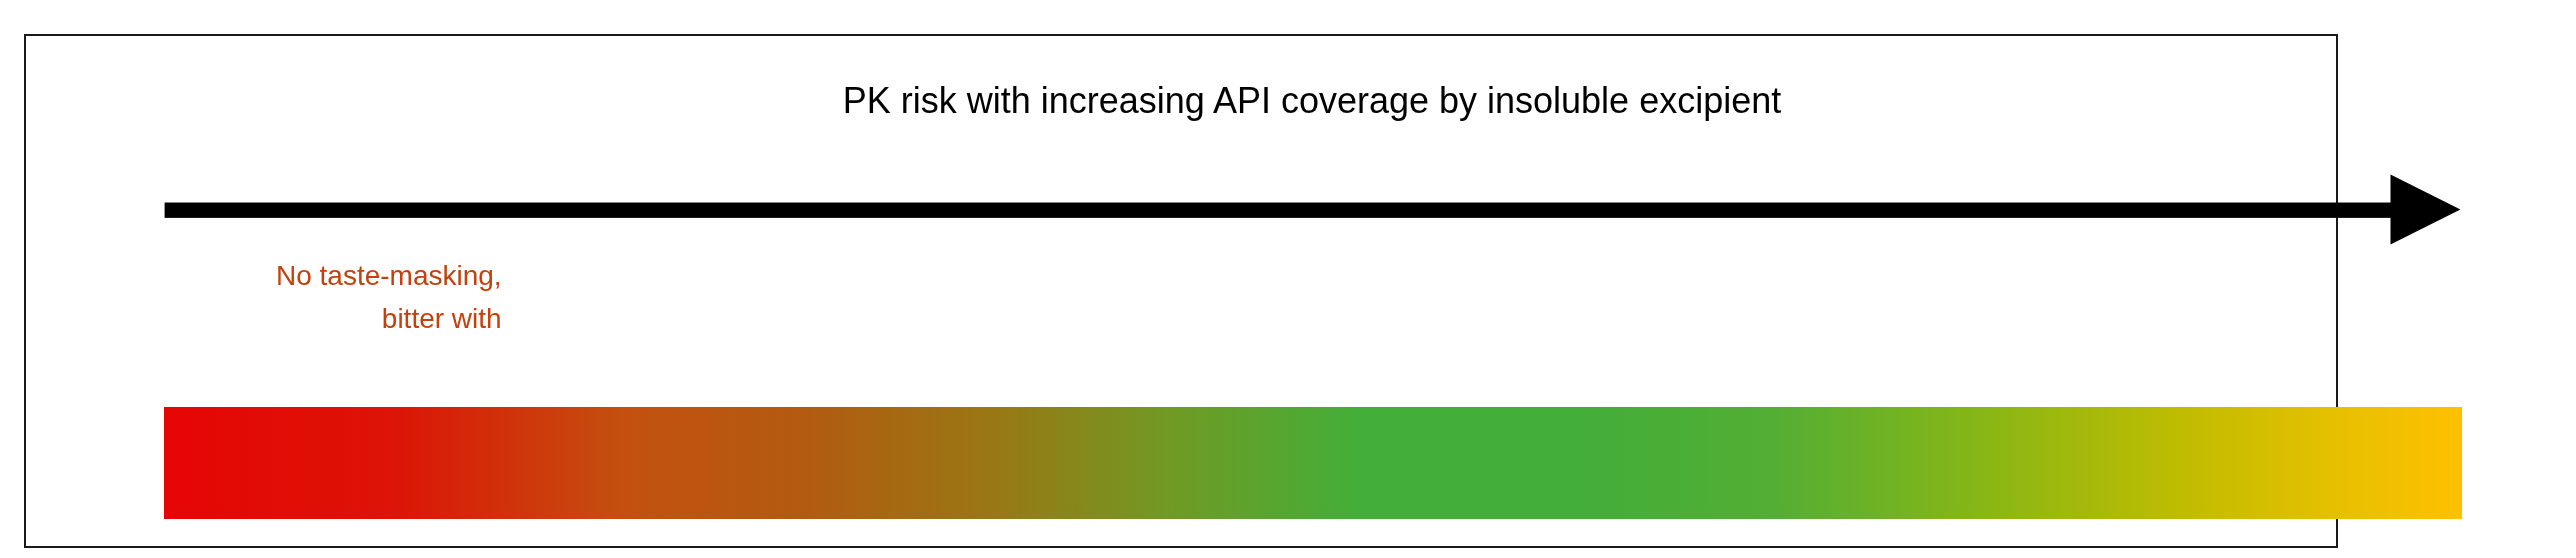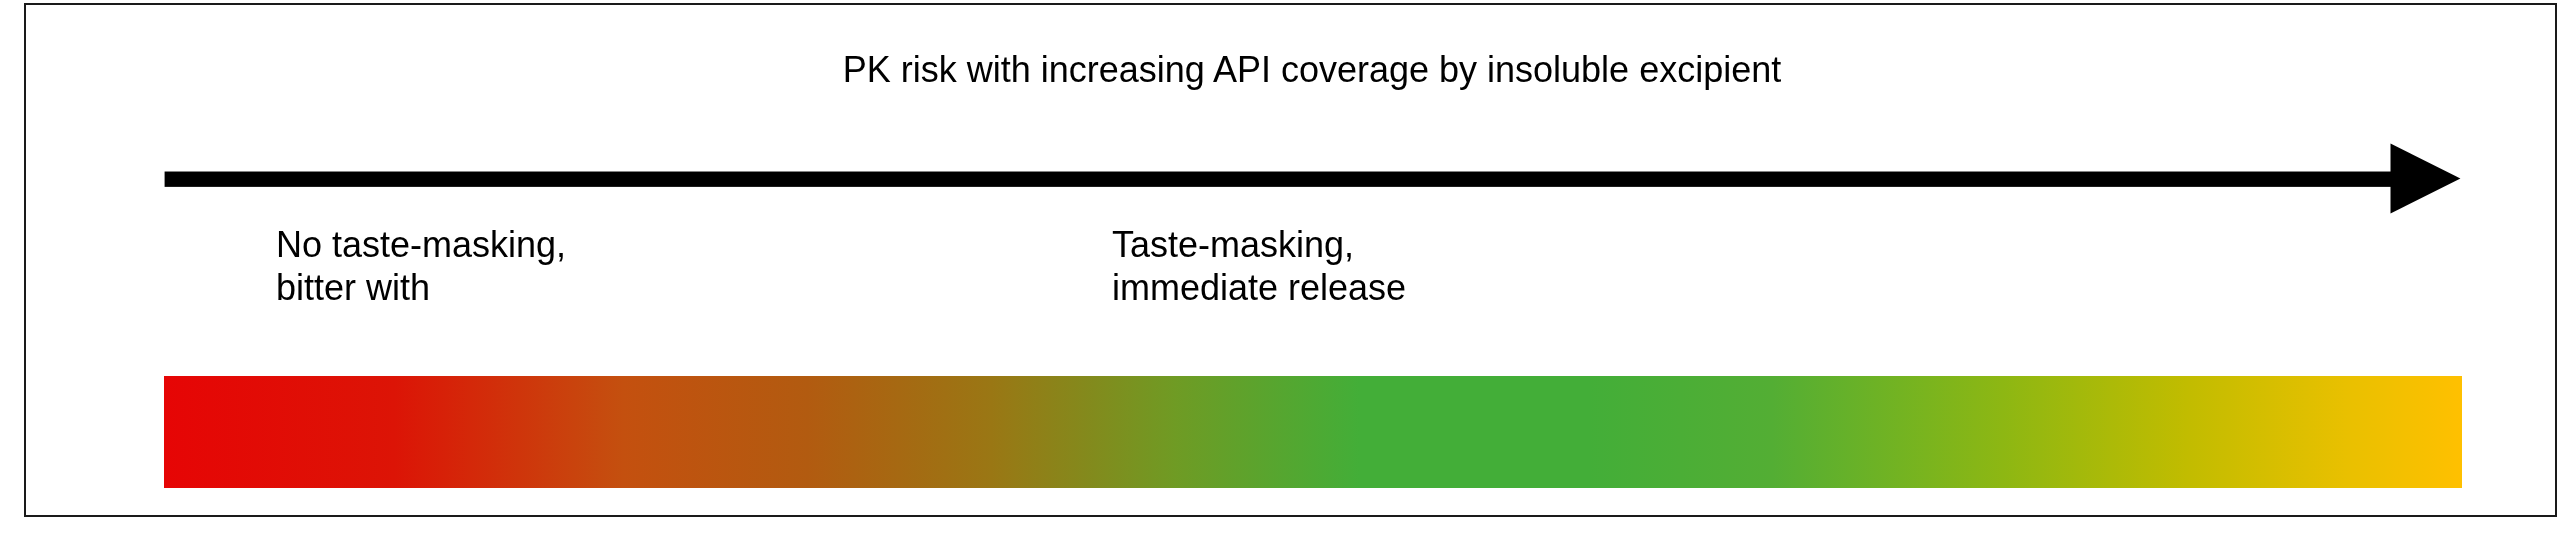--- a/index.html
+++ b/index.html
@@ -19,22 +19,22 @@
   #figure-root {
     position: absolute;
     left: 0; top: 0;
     width: 2576px;
     height: 559px;
     background: #ffffff;
   }
   #figure-frame {
     position: absolute;
     left: 24px;
-    top: 3px;
-    width: 2533px;
+    top: 34px;
+    width: 2314px;
     height: 514px;
     box-sizing: border-box;
     border: 2.8px solid #1a1a1a;
     background: #ffffff;
   }
 
   
   #chart-title {
     position: absolute;
     left: 138px;
@@ -54,25 +54,25 @@
     left: 133px;
     top: 133px;
     width: 2307px;
     height: 81px;
     display: block;
   }
 
   
   .stage-label {
     position: absolute;
-    font-size: 36px;
+    font-size: 28px;
     line-height: 43px;
-    color: #000000;
+    color: #c2410c;
     white-space: nowrap;
-    text-align: left;
+    text-align: right;
   }
   .stage-label .line { display: block; }
   #stage-label-0 { left: 250px;  top: 218px; }
   #stage-label-1 { left: 1086px; top: 218px; }
   #stage-label-2 { left: 1790px; top: 218px; }
 
   
   #risk-gradient-bar {
     position: absolute;
     left: 138px;
@@ -92,23 +92,19 @@
     <svg id="risk-arrow" viewBox="0 0 3300 116" preserveAspectRatio="none">
       <rect x="8" y="48" width="3192" height="22" fill="#000000"></rect>
       <polygon points="3192,8 3192,108 3292,58" fill="#000000"></polygon>
     </svg>
 
     <div class="stage-label" id="stage-label-0">
       <span class="line">No taste-masking,</span>
       <span class="line">bitter with</span>
     </div>
 
-    <div class="stage-label" id="stage-label-1">
-      <span class="line">Taste-masking,</span>
-      <span class="line">immediate release</span>
-    </div>
 
 
     <div id="risk-gradient-bar" style="background: linear-gradient(to right, rgb(230, 5, 5) 0%, rgb(220, 20, 6) 10%, rgb(196, 80, 15) 20%, rgb(178, 91, 16) 28%, rgb(154, 119, 20) 36%, rgb(111, 155, 36) 44%, rgb(67, 174, 56) 52%, rgb(67, 174, 56) 62%, rgb(83, 174, 52) 70%, rgb(141, 183, 19) 80%, rgb(193, 188, 0) 88%, rgb(233, 192, 0) 95%, rgb(255, 192, 0) 100%);"></div>
 
   </div>
 </div>
 
 
 </body></html>

